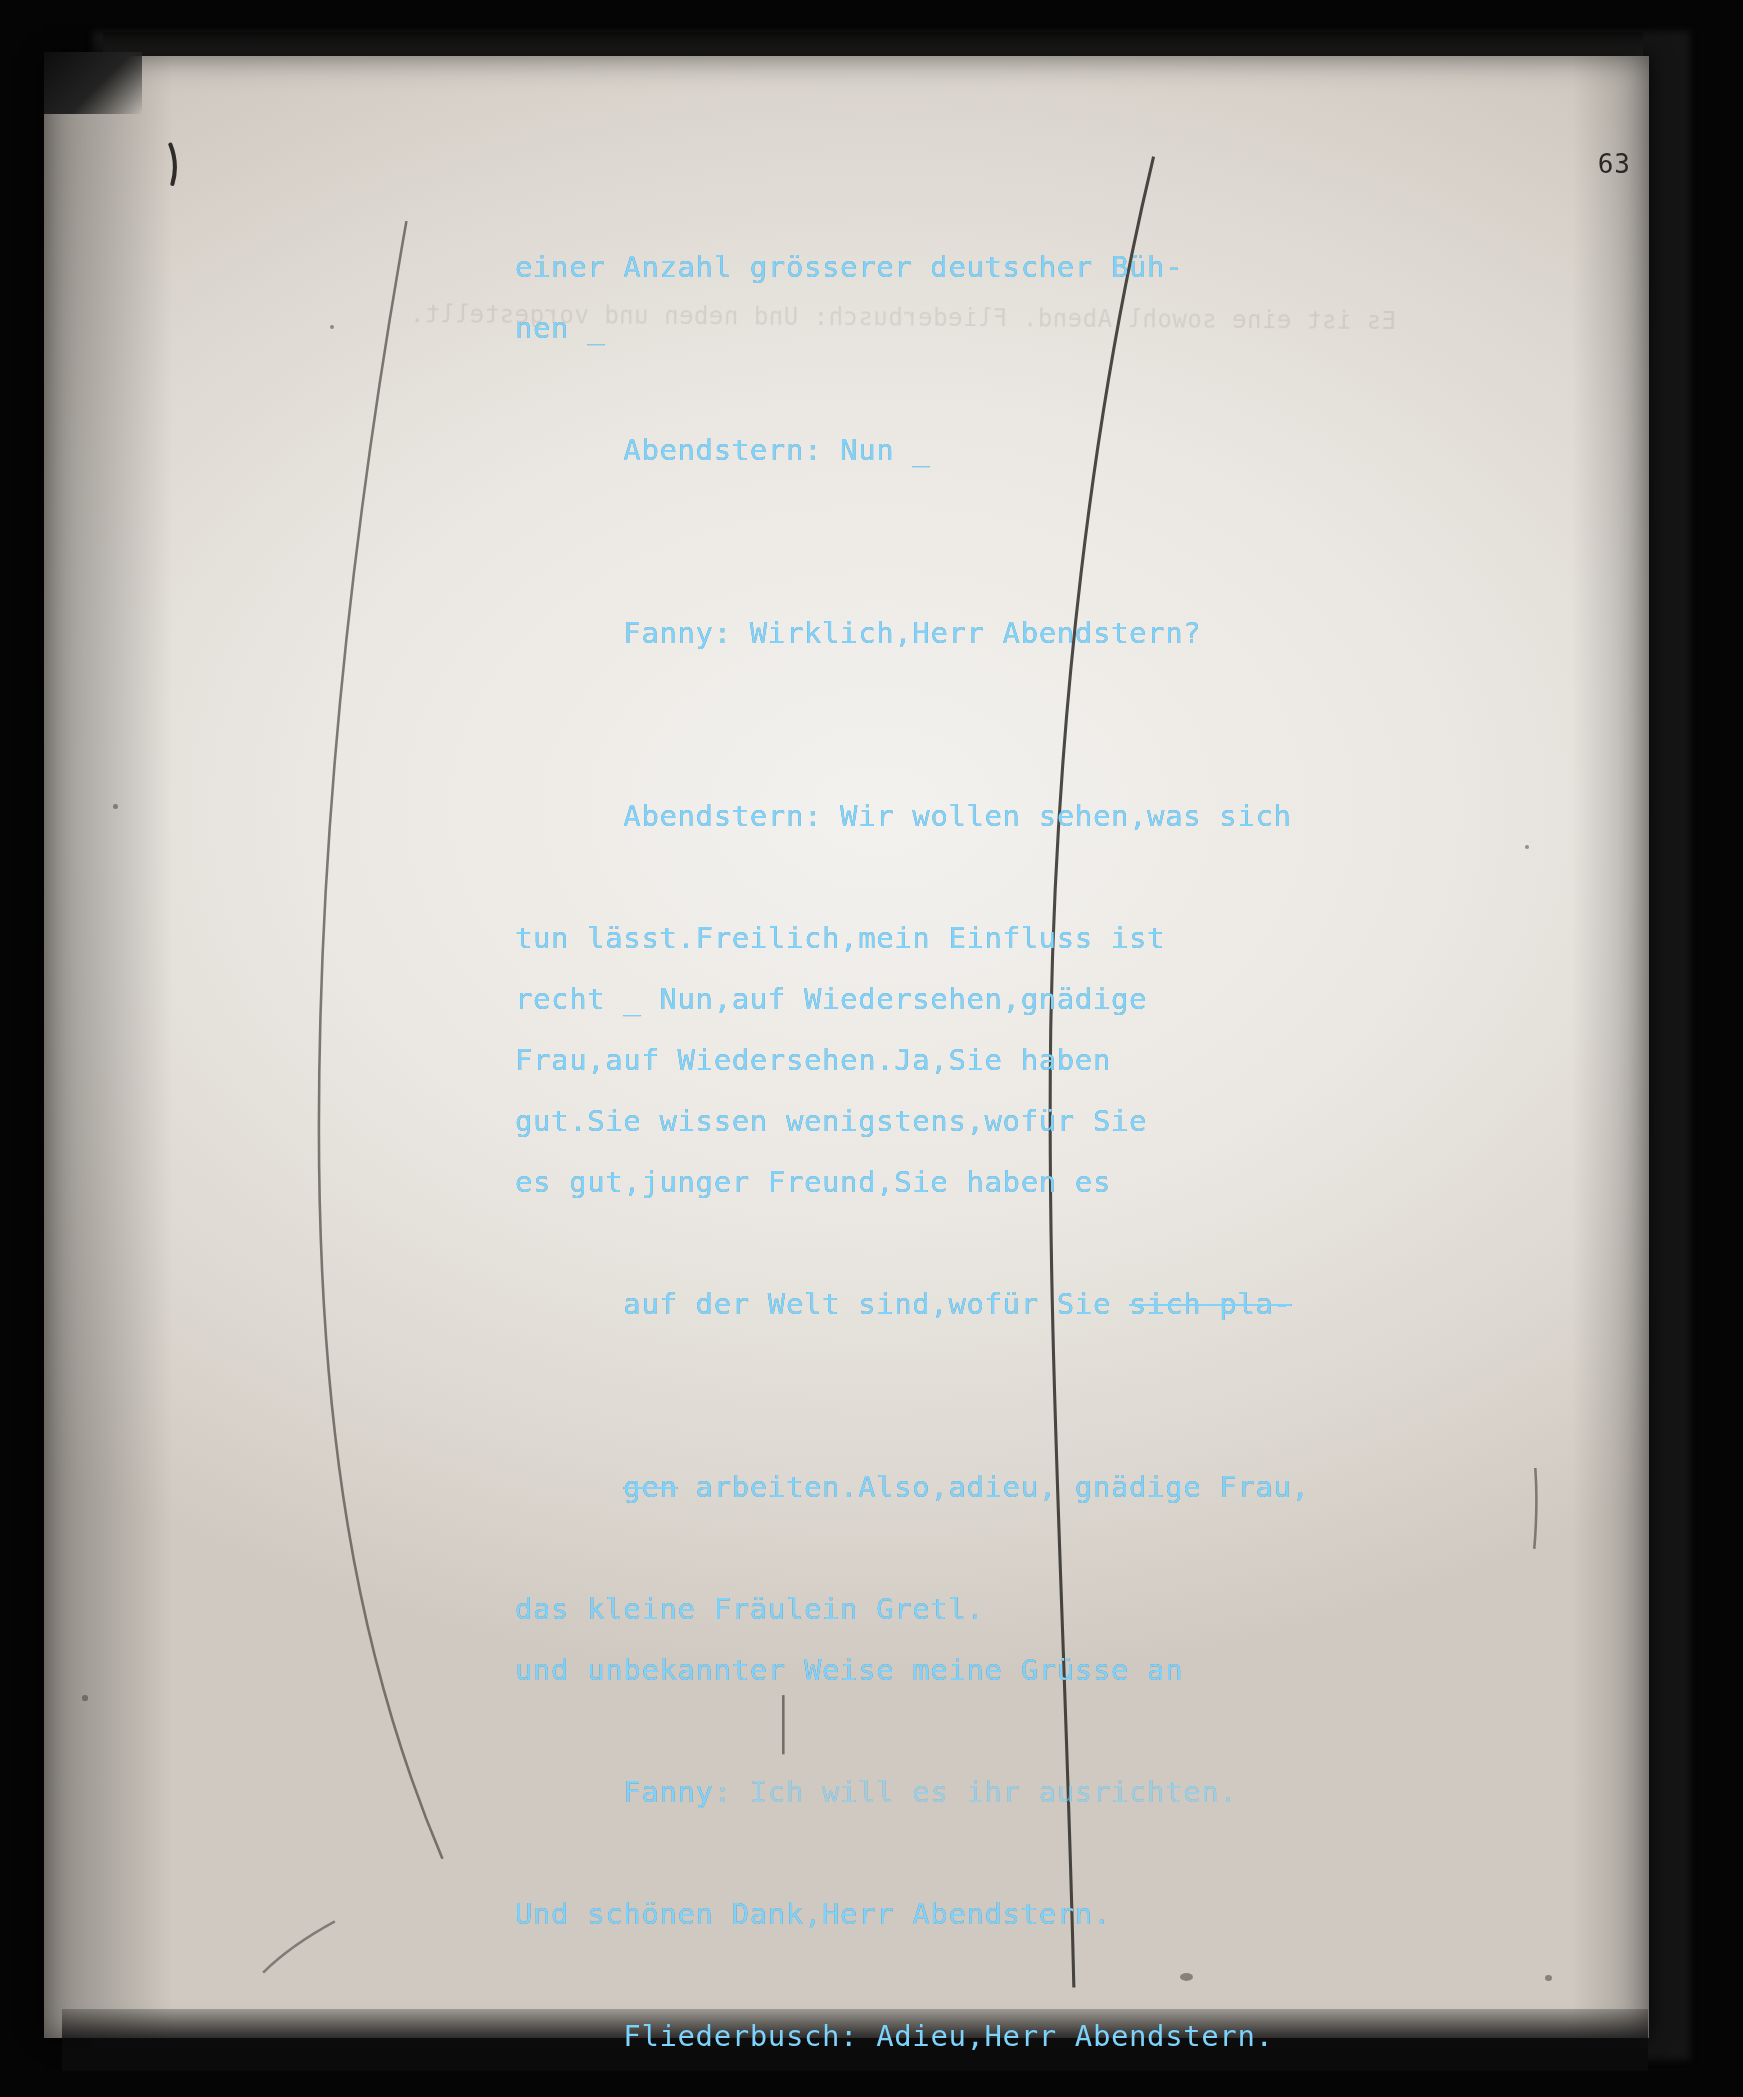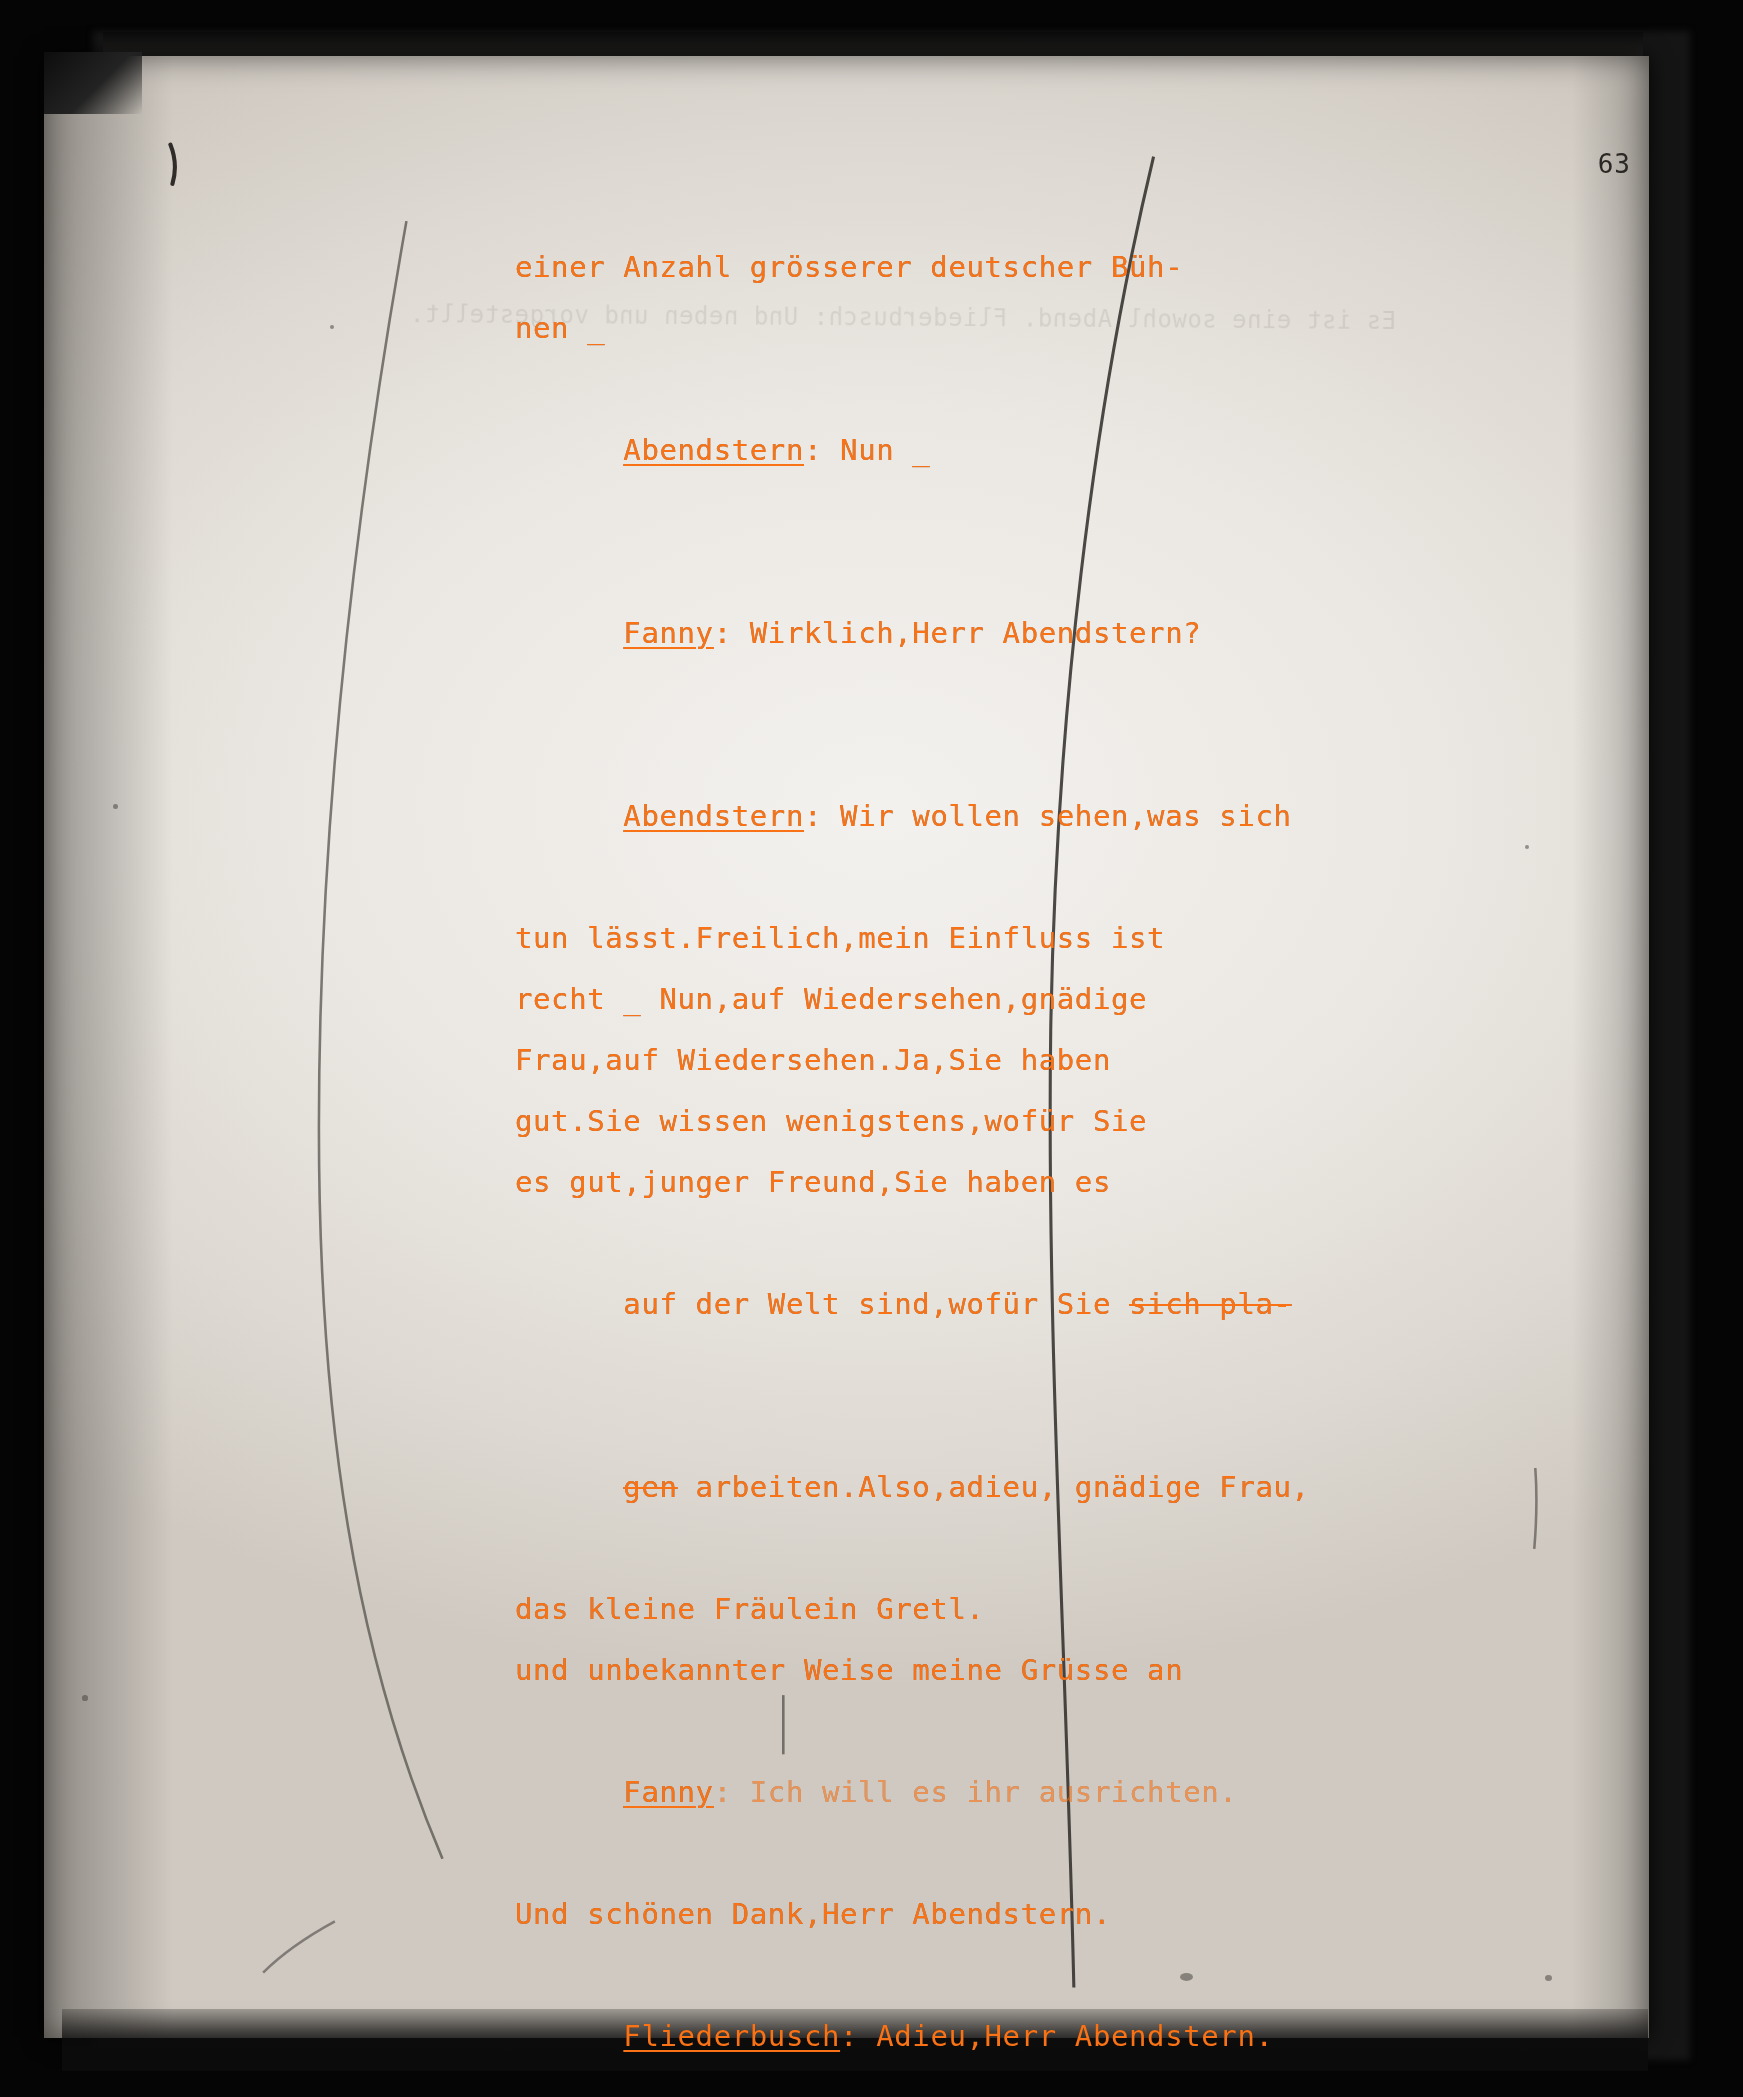--- a/index.html
+++ b/index.html
@@ -130,27 +130,26 @@
   .typed {
     position: absolute;
     left: 515px;
     top: 237px;
     width: 1077px;
   }
   .line {
     position: relative;
     font-size: 29px;
     line-height: 61px;
-    color: #f97316;
+    color: #7dd3fc;
     letter-spacing: 0.6px;
     white-space: pre;
     text-shadow: 0 0 0.6px rgba(20,18,16,0.55);
   }
   .line .spk {
-    text-decoration: underline;
     text-underline-offset: 3.6px;
     text-decoration-thickness: 1.5px;
   }
   .line .struck {
     text-decoration: line-through;
     text-decoration-thickness: 2.1px;
   }
 
   
   .faint { opacity: .62; margin-top: 40px; }

